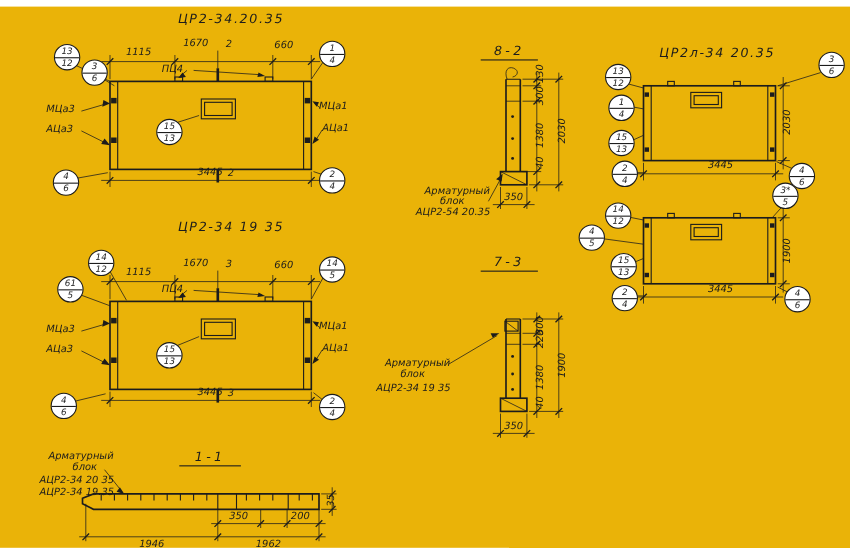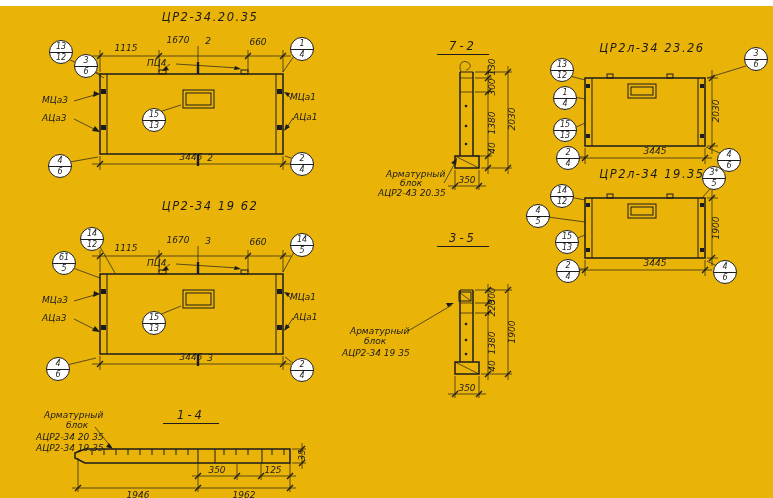--- a/index.html
+++ b/index.html
@@ -333,21 +333,21 @@
     </div>
 <div class="balloon" style="left:48px;top:148px">
   <span class="t">4</span>
   <span class="b">6</span>
     </div>
 <div class="balloon" style="left:290px;top:146px">
   <span class="t">2</span>
   <span class="b">4</span>
     </div>
 
-<span class="txt title c" style="left:135px;top:194px;width:150px">ЦР2-34 19 62</span>
+<span class="txt title c" style="left:135px;top:194px;width:150px">ЦР2-34 19 35</span>
 <span class="txt c" style="left:104px;top:237px;width:44px">1115</span>
 <span class="txt c" style="left:156px;top:229px;width:44px">1670</span>
 <span class="txt c" style="left:238px;top:231px;width:40px">660</span>
 <span class="txt c" style="left:202px;top:230px;width:12px">3</span>
 <span class="txt" style="left:147px;top:252px">ПЦ4</span>
 <span class="txt" style="left:42px;top:289px">МЦа3</span>
 <span class="txt" style="left:42px;top:307px">АЦа3</span>
 <span class="txt" style="left:290px;top:286px">МЦа1</span>
 <span class="txt" style="left:293px;top:306px">АЦа1</span>
 <span class="txt c" style="left:166px;top:346px;width:50px">3445</span>
@@ -371,54 +371,54 @@
     </div>
 <div class="balloon" style="left:46px;top:351px">
   <span class="t">4</span>
   <span class="b">6</span>
     </div>
 <div class="balloon" style="left:290px;top:352px">
   <span class="t">2</span>
   <span class="b">4</span>
     </div>
 
-<span class="txt title sec c" style="left:163px;top:403px;width:56px">1-4</span>
+<span class="txt title sec c" style="left:163px;top:403px;width:56px">1-1</span>
 <span class="txt" style="left:44px;top:404px">Арматурный</span>
 <span class="txt" style="left:66px;top:414px">блок</span>
 <span class="txt" style="left:36px;top:426px">АЦР2-34 20 35</span>
 <span class="txt" style="left:36px;top:437px">АЦР2-34 19.35</span>
 <span class="txt v c" style="left:292px;top:444px;width:20px">35</span>
 <span class="txt c" style="left:205px;top:459px;width:24px">350</span>
-<span class="txt c" style="left:258px;top:459px;width:30px">125</span>
+<span class="txt c" style="left:258px;top:459px;width:30px">200</span>
 <span class="txt c" style="left:113px;top:484px;width:50px">1946</span>
 <span class="txt c" style="left:219px;top:484px;width:50px">1962</span>
 
-<span class="txt title sec c" style="left:437px;top:34px;width:52px">7-2</span>
+<span class="txt title sec c" style="left:437px;top:34px;width:52px">8-2</span>
 <span class="txt" style="left:386px;top:163px">Арматурный</span>
 <span class="txt" style="left:400px;top:172px">блок</span>
-<span class="txt" style="left:378px;top:182px">АЦР2-43 20.35</span>
+<span class="txt" style="left:378px;top:182px">АЦР2-54 20.35</span>
 <span class="txt v c" style="left:478px;top:56px;width:28px">130</span>
 <span class="txt v c" style="left:478px;top:76px;width:28px">300</span>
 <span class="txt v c" style="left:478px;top:112px;width:28px">1380</span>
 <span class="txt v c" style="left:498px;top:108px;width:28px">2030</span>
 <span class="txt v c" style="left:482px;top:137px;width:20px">40</span>
 <span class="txt c" style="left:452px;top:169px;width:30px">350</span>
 
-<span class="txt title sec c" style="left:437px;top:226px;width:52px">3-5</span>
+<span class="txt title sec c" style="left:437px;top:226px;width:52px">7-3</span>
 <span class="txt" style="left:350px;top:320px">Арматурный</span>
 <span class="txt" style="left:364px;top:330px">блок</span>
 <span class="txt" style="left:342px;top:342px">АЦР2-34 19 35</span>
 <span class="txt v c" style="left:478px;top:285px;width:28px">300</span>
 <span class="txt v c" style="left:478px;top:297px;width:28px">220</span>
 <span class="txt v c" style="left:478px;top:332px;width:28px">1380</span>
 <span class="txt v c" style="left:498px;top:321px;width:28px">1900</span>
 <span class="txt v c" style="left:482px;top:355px;width:20px">40</span>
 <span class="txt c" style="left:452px;top:377px;width:30px">350</span>
 
-<span class="txt title c" style="left:592px;top:36px;width:120px">ЦР2л-34 23.26</span>
+<span class="txt title c" style="left:592px;top:36px;width:120px">ЦР2л-34 20.35</span>
 <span class="txt v c" style="left:701px;top:100px;width:30px">2030</span>
 <span class="txt c" style="left:630px;top:140px;width:50px">3445</span>
 
 <div class="balloon" style="left:550px;top:52px">
   <span class="t">13</span>
   <span class="b">12</span>
     </div>
 <div class="balloon" style="left:744px;top:41px">
   <span class="t">3</span>
   <span class="b">6</span>
@@ -433,21 +433,20 @@
     </div>
 <div class="balloon" style="left:556px;top:140px">
   <span class="t">2</span>
   <span class="b">4</span>
     </div>
 <div class="balloon" style="left:717px;top:142px">
   <span class="t">4</span>
   <span class="b">6</span>
     </div>
 
-<span class="txt title c" style="left:592px;top:162px;width:120px">ЦР2л-34 19.35</span>
 <span class="txt v c" style="left:701px;top:217px;width:30px">1900</span>
 <span class="txt c" style="left:630px;top:252px;width:50px">3445</span>
 
 <div class="balloon" style="left:550px;top:178px">
   <span class="t">14</span>
   <span class="b">12</span>
     </div>
 <div class="balloon" style="left:702px;top:160px">
   <span class="t">3*</span>
   <span class="b">5</span>

